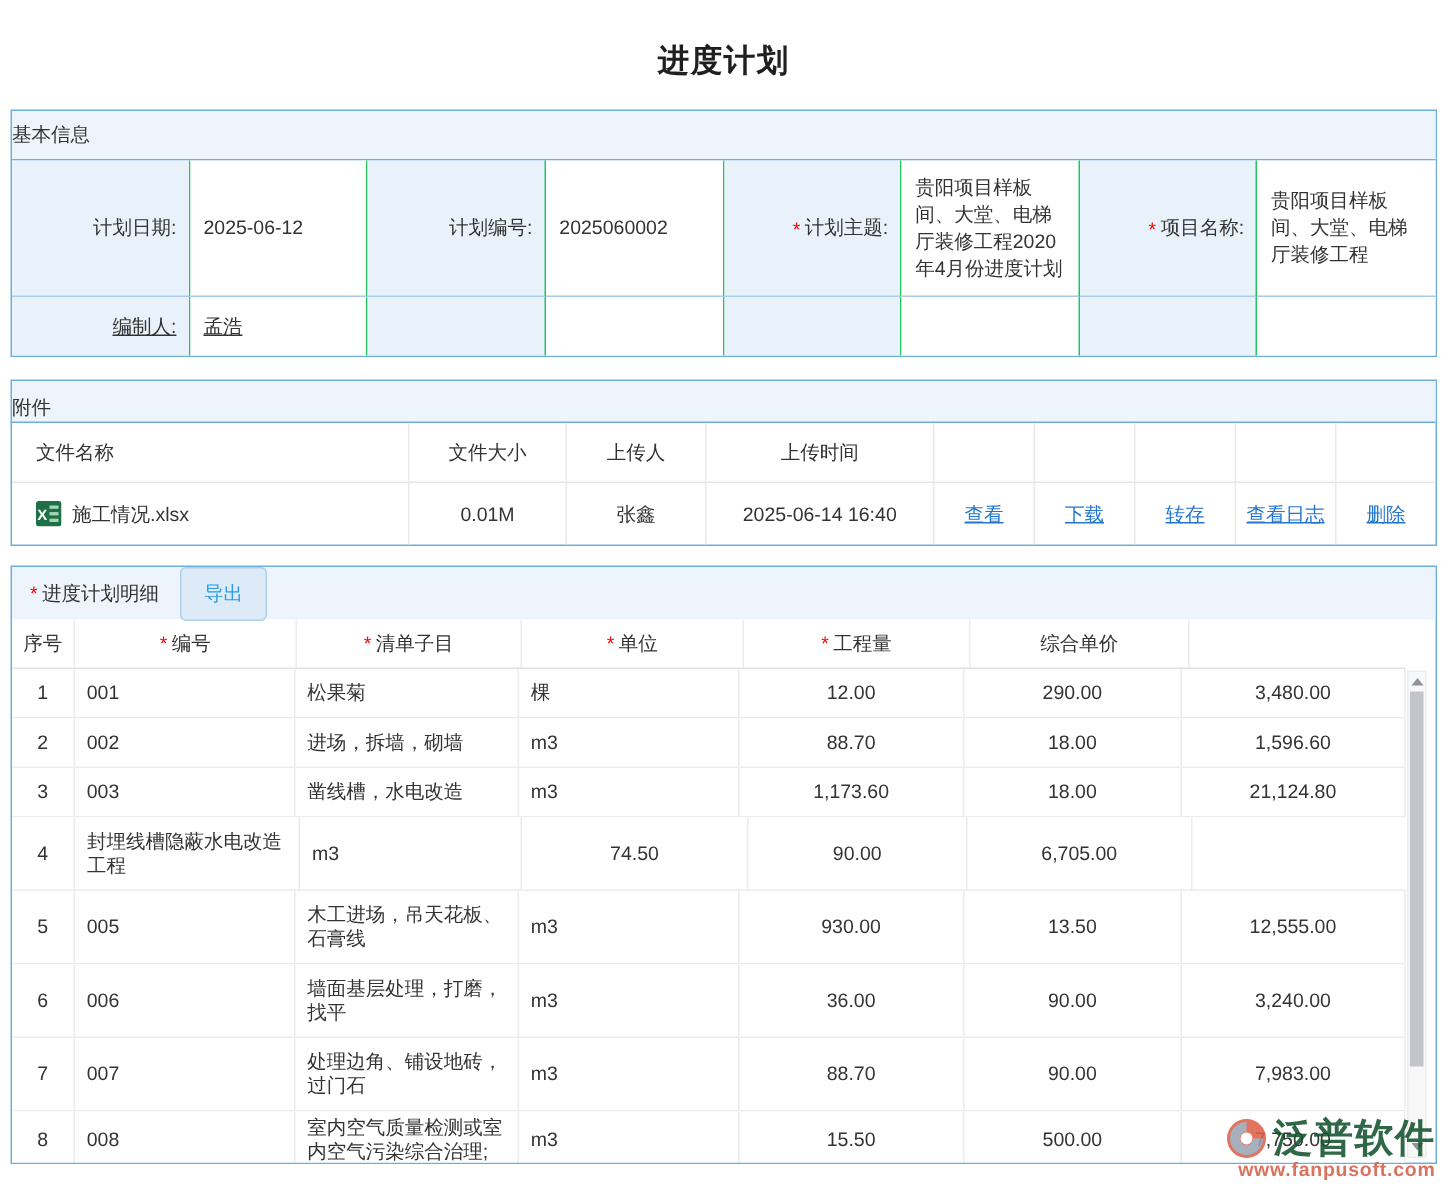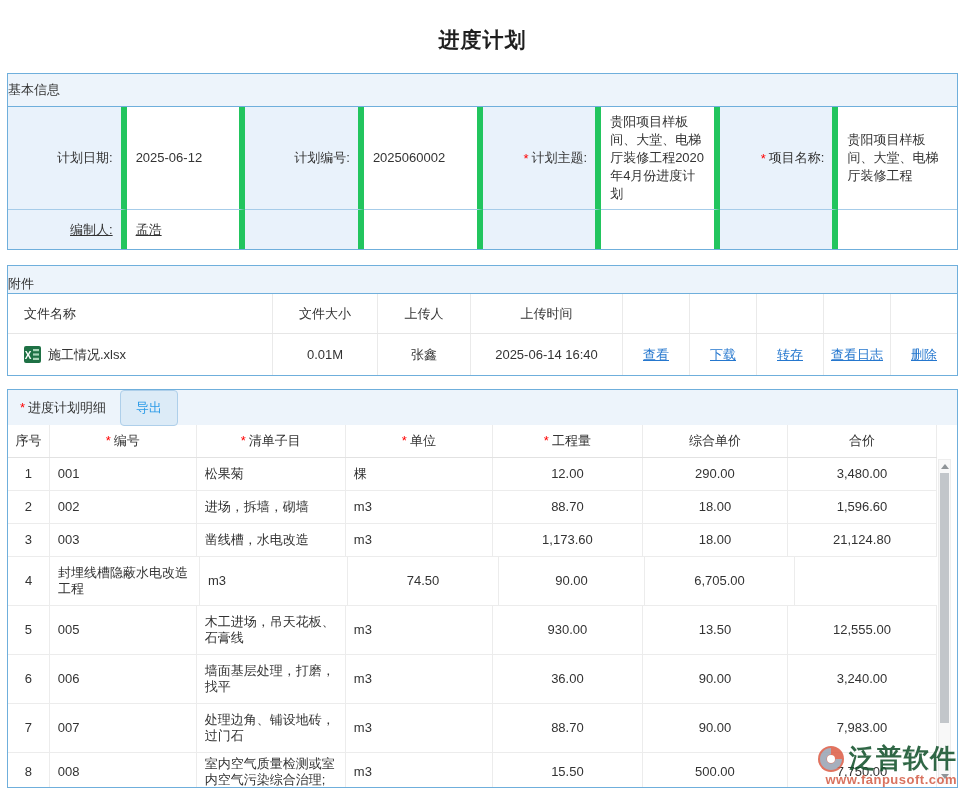--- a/index.html
+++ b/index.html
@@ -9,21 +9,21 @@
 
   .title { text-align:center; font-size:21px; font-weight:bold; color:#1f1f1f; padding:26px 0 19px; letter-spacing:1px; }
 
   .panel { border:1px solid #6fafdc; background:#fff; }
   .panel-header { background:#edf4fb; border-bottom:1px solid #6fafdc; height:33px; line-height:32px; color:#333; }
 
   
   .bi-row { display:flex; }
   .bi-row:first-child .bi-cell { min-height:91px; }
   .bi-row:last-child .bi-cell { min-height:39px;text-decoration:underline; }
-  .bi-cell { width:12.5%; border-right:6px solid #22c55e; border-bottom:1px solid #a6cce9; display:flex; align-items:center; }
+  .bi-cell { width:12.5%; border-right:1px solid #22c55e; border-bottom:1px solid #a6cce9; display:flex; align-items:center; }
   .bi-row:last-child .bi-cell { border-bottom:none; }
   .bi-cell:last-child { border-right:none; }
   .bi-label { background:#e9f2fb; justify-content:flex-end; text-align:right; padding:6px 8px 6px 4px; }
   .bi-value { background:#fff; padding:6px 9px; line-height:18px; text-align:left; }
   .req { color:#ff0000; margin-right:3px; font-weight:normal; }
 
   
   .panel-header.att { height:28px; line-height:35px; }
   .att-row { display:flex; align-items:stretch; }
   .att-head { height:40px; border-bottom:1px solid #e6e6e6; }
@@ -190,23 +190,20 @@
             <span class="req">*</span>
             <span>单位</span>
           </div>
           <div class="dcell c4">
             <span class="req">*</span>
             <span>工程量</span>
           </div>
           <div class="dcell c5">
             <span>综合单价</span>
           </div>
-          <div class="dcell c6">
-            <span>合价</span>
-          </div>
         </div>
       <div id="detail-body">
           <div class="detail-row">
             <div class="dcell c0">1</div>
             <div class="dcell c1">001</div>
             <div class="dcell c2">松果菊</div>
             <div class="dcell c3">棵</div>
             <div class="dcell c4">12.00</div>
             <div class="dcell c5">290.00</div>
             <div class="dcell c6">3,480.00</div>

